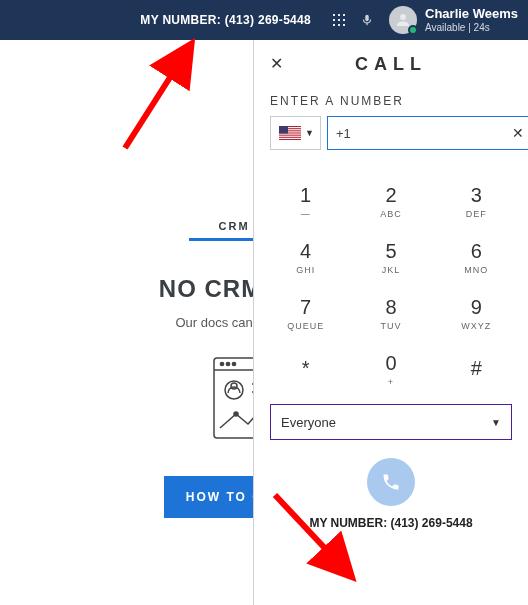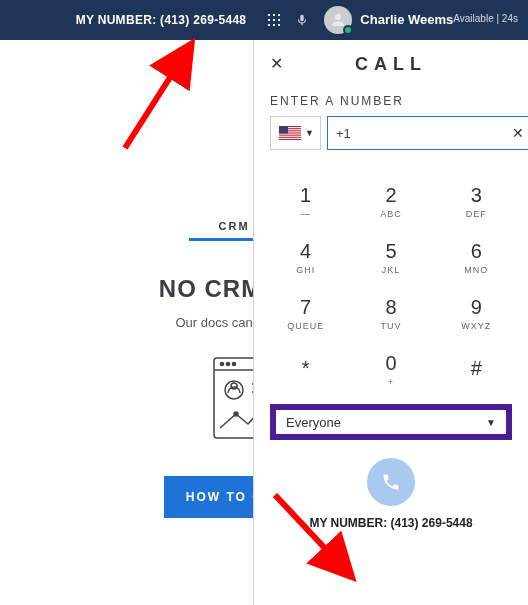--- a/index.html
+++ b/index.html
@@ -35,21 +35,21 @@
   }
   .avatar {
     width: 28px; height: 28px; border-radius: 50%; background:#c9cdd2; position: relative;
     display:flex; align-items:center; justify-content:center; margin-left: 8px;
   }
   .avatar svg { width:18px; height:18px; fill:#e8eaec; }
   .presence-dot {
     position:absolute; right:-1px; bottom:-1px; width:10px; height:10px; border-radius:50%;
     background:#1fb877; border:2px solid #1f3557;
   }
-  .userblock { display:flex; margin-left:8px; line-height:1.15; }
+  .userblock { display:flex; flex-direction:column; margin-left:8px; line-height:1.15; }
   .username { font-weight:700; font-size:13px; }
   .userstatus { font-size:10px; opacity:.8; }
 
   
   .content { position: relative; height: calc(100% - 40px); }
   .crm-area {
     position:absolute; inset:0; padding-top: 180px; text-align:center; color:#333;
   }
   .crm-tab {
     font-size: 11px; letter-spacing: 2px; font-weight:700; color:#343a40;
@@ -85,21 +85,21 @@
   .num-input {
     flex:1; border:1px solid #1e74d6; height:34px; display:flex; align-items:center; padding:0 8px;
   }
   .num-input input { border:none; outline:none; flex:1; font-size:13px; color:#444; }
   .num-input .clear { cursor:pointer; color:#333; font-size:14px; }
   .keypad { display:grid; grid-template-columns: repeat(3, 1fr); gap: 2px 2px; margin: 14px -6px 8px -6px; }
   .key { height:54px; display:flex; flex-direction:column; align-items:center; justify-content:center; cursor:pointer; }
   .key .d { font-size:20px; color:#333; font-weight:400; }
   .key .l { font-size:9px; letter-spacing:1px; color:#666; margin-top:2px; }
   .queue-select {
-    border:6px solid #4c1d95; height:36px; display:flex; align-items:center; padding:0 10px; justify-content:space-between; cursor:pointer; margin-bottom: 18px;
+    border:1px solid #4c1d95; height:36px; display:flex; align-items:center; padding:0 10px; justify-content:space-between; cursor:pointer; margin-bottom: 18px;
   }
   .call-btn-row { display:flex; justify-content:center; margin-bottom:10px; }
   .call-btn {
     width:48px; height:48px; border-radius:50%; background:#a9c9ee;
     display:flex; align-items:center; justify-content:center; cursor:pointer;
   }
   .call-btn svg { width:20px; height:20px; fill:#fff; }
   .mynumber-bottom { text-align:center; font-size:12px; font-weight:700; color:#222; }
 
   

